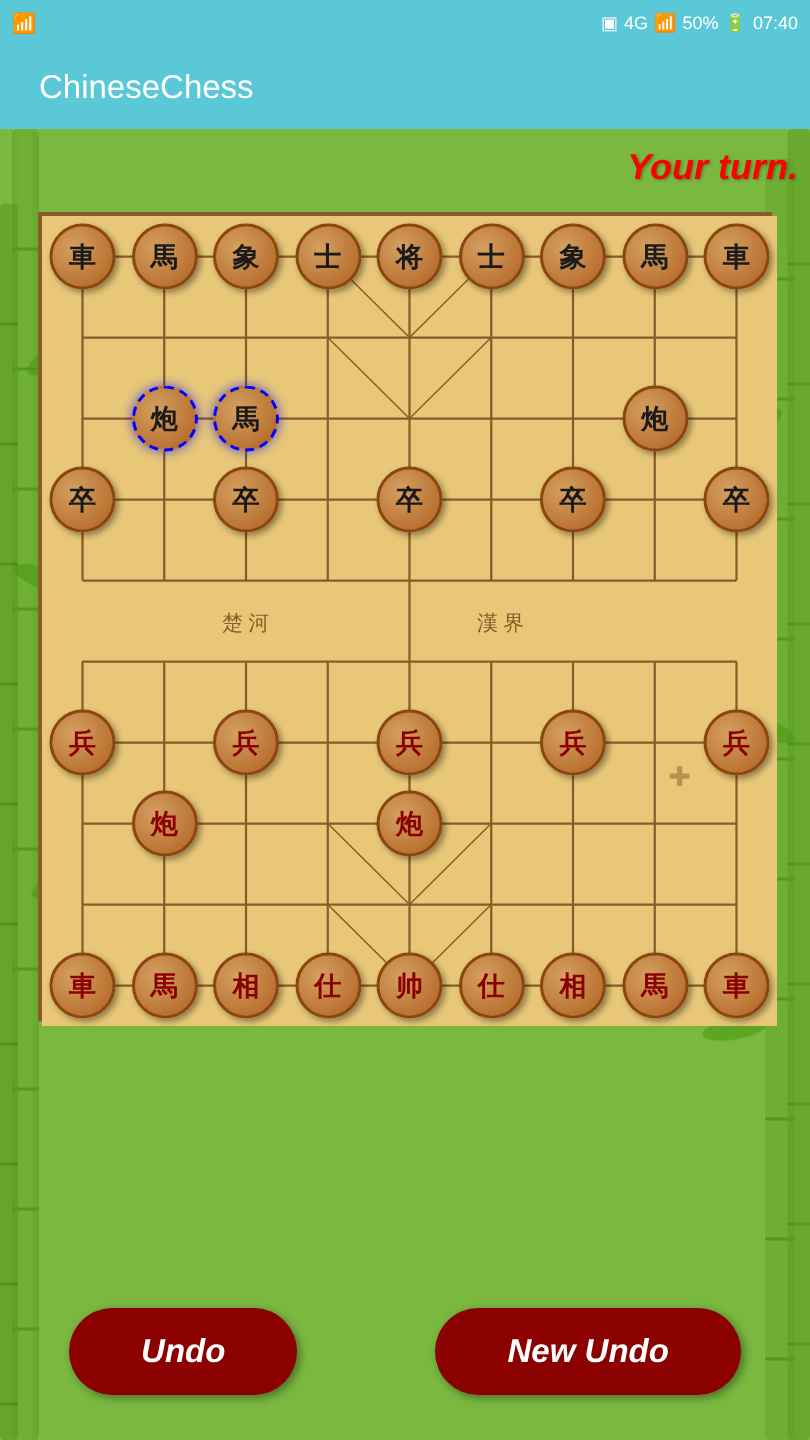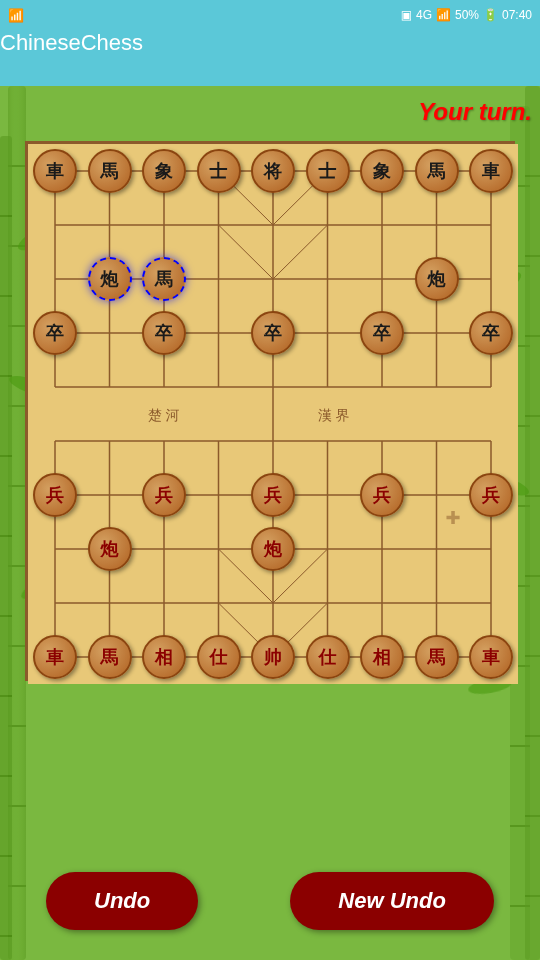--- a/index.html
+++ b/index.html
@@ -27,22 +27,22 @@
     }
     .status-left { font-size: 13px; }
     .status-right { display: flex; align-items: center; gap: 4px; font-size: 12px; }
 
     
     #app-bar {
       width: 540px;
       height: 56px;
       background: #5bc8d8;
       display: flex;
-      align-items: flex-start;
-      padding: 0 0;
+      align-items: center;
+      padding: 0 26px;
       position: relative;
       z-index: 10;
     }
     #app-title {
       color: white;
       font-size: 22px;
       font-weight: 500;
     }
 
     

